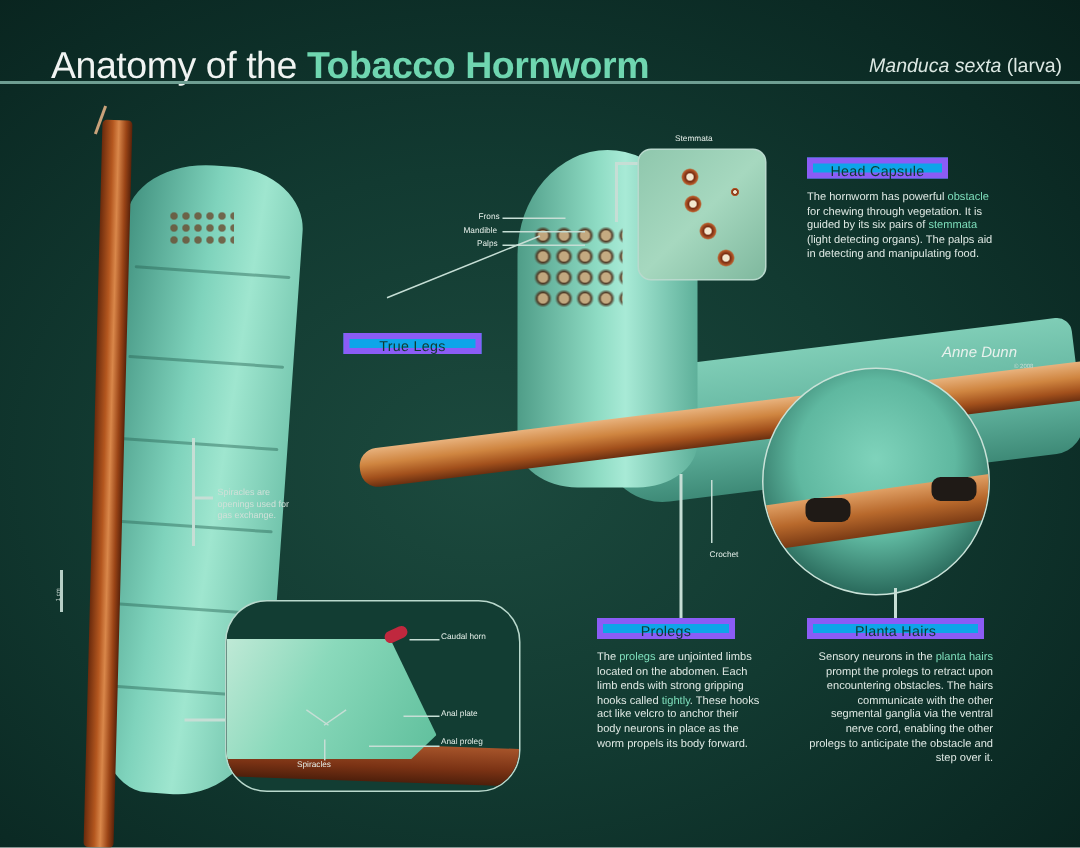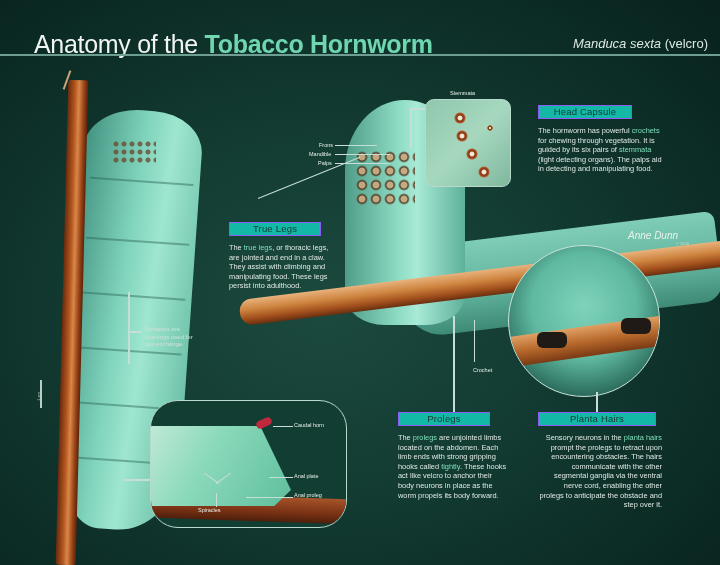--- a/index.html
+++ b/index.html
@@ -121,21 +121,21 @@
 
   
   .line { position: absolute; background: #c6ded5; }
   .small-label {
     position: absolute; font-size: 5.5px; color: #e5efe9; white-space: nowrap;
   }
 
   
   .panel { position: absolute; }
   .panel-head {
-    height: 14px; background: #14b8a6; border: 1px solid #8b5cf6;
+    height: 14px; background: #0ea5e9; border: 4px solid #8b5cf6;
     color: #0f3a30; font-size: 9.5px; text-align: center; line-height: 12px; letter-spacing: 0.2px;
   }
   .panel-body {
     margin-top: 7px; font-size: 7.4px; line-height: 9.6px; color: #dfe9e4;
   }
   .hl { color: #7fe0bd; }
 
   .spiracle-note {
     left: 145px; top: 326px; width: 52px; font-size: 6px; line-height: 7.6px; color: #cfe0d8;
   }
@@ -146,21 +146,21 @@
   .scale-bar { left: 40px; top: 380px; width: 2px; height: 28px; background: #b7cfc6; }
   .scale-label { left: 34px; top: 394px; font-size: 4px; color: #c9d9d2; transform: rotate(-90deg); }
 </style>
 </head>
 <body>
 
 <div class="abs title">
   <span>Anatomy of the </span><span class="accent">Tobacco Hornworm</span>
 </div>
 <div class="abs subtitle">
-  <em>Manduca sexta</em><span> (velcro)</span>
+  <em>Manduca sexta</em><span> (larva)</span>
 </div>
 <div class="abs header-rule"></div>
 
 <div class="abs cat-left">
   <div class="seg" style="top:70px"></div>
   <div class="seg" style="top:130px"></div>
   <div class="seg" style="top:185px"></div>
   <div class="seg" style="top:240px"></div>
   <div class="seg" style="top:295px"></div>
   <div class="seg" style="top:350px"></div>
@@ -227,29 +227,26 @@
 <div class="small-label" style="left:294px; top:473px;">Anal plate</div>
 <div class="small-label" style="left:294px; top:492px;">Anal proleg</div>
 <div class="small-label" style="left:198px; top:507px;">Spiracles</div>
 
 <div class="abs signature">Anne Dunn</div>
 <div class="abs signature-yr">© 2008</div>
 
 <div class="panel" style="left:538px; top:105px; width:94px;">
   <div class="panel-head">Head Capsule</div>
   <div class="panel-body" style="width:124px;">
-    <span>The hornworm has powerful </span><span class="hl">crochets</span><span> for chewing through vegetation. It is guided by its six pairs of </span><span class="hl">stemmata</span><span> (light detecting organs). The palps aid in detecting and manipulating food.</span>
+    <span>The hornworm has powerful </span><span class="hl">obstacle</span><span> for chewing through vegetation. It is guided by its six pairs of </span><span class="hl">stemmata</span><span> (light detecting organs). The palps aid in detecting and manipulating food.</span>
   </div>
 </div>
 
 <div class="panel" style="left:229px; top:222px; width:92px;">
   <div class="panel-head">True Legs</div>
-  <div class="panel-body" style="width:100px;">
-    <span>The </span><span class="hl">true legs</span><span>, or thoracic legs, are jointed and end in a claw. They assist with climbing and manipulating food. These legs persist into adulthood.</span>
-  </div>
 </div>
 
 <div class="panel" style="left:398px; top:412px; width:92px;">
   <div class="panel-head">Prolegs</div>
   <div class="panel-body" style="width:112px;">
     <span>The </span><span class="hl">prolegs</span><span> are unjointed limbs located on the abdomen. Each limb ends with strong gripping hooks called </span><span class="hl">tightly</span><span>. These hooks act like velcro to anchor their body neurons in place as the worm propels its body forward.</span>
   </div>
 </div>
 
 <div class="panel" style="left:538px; top:412px; width:118px;">

